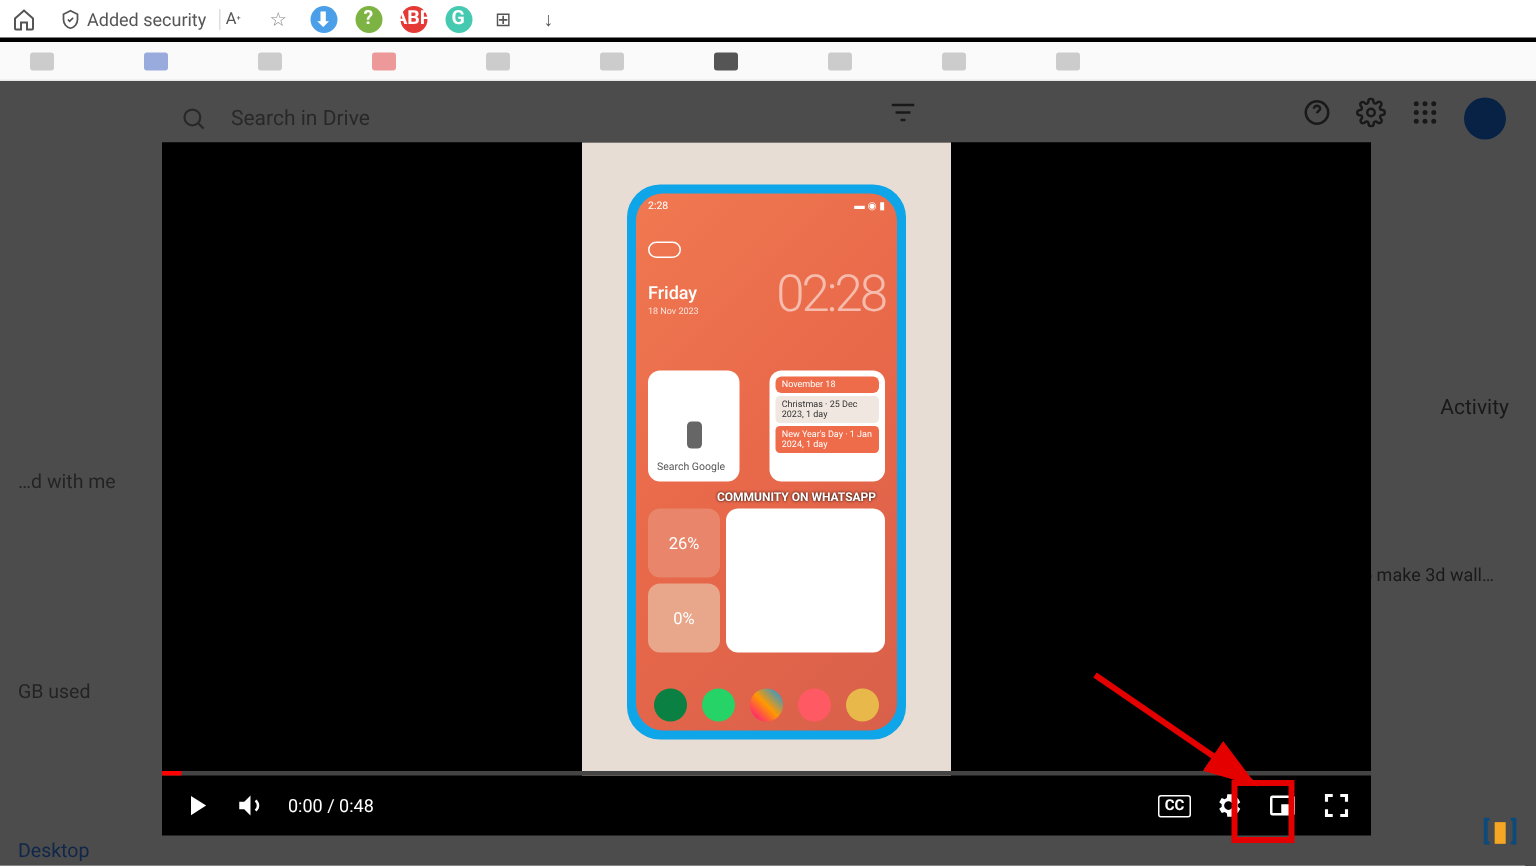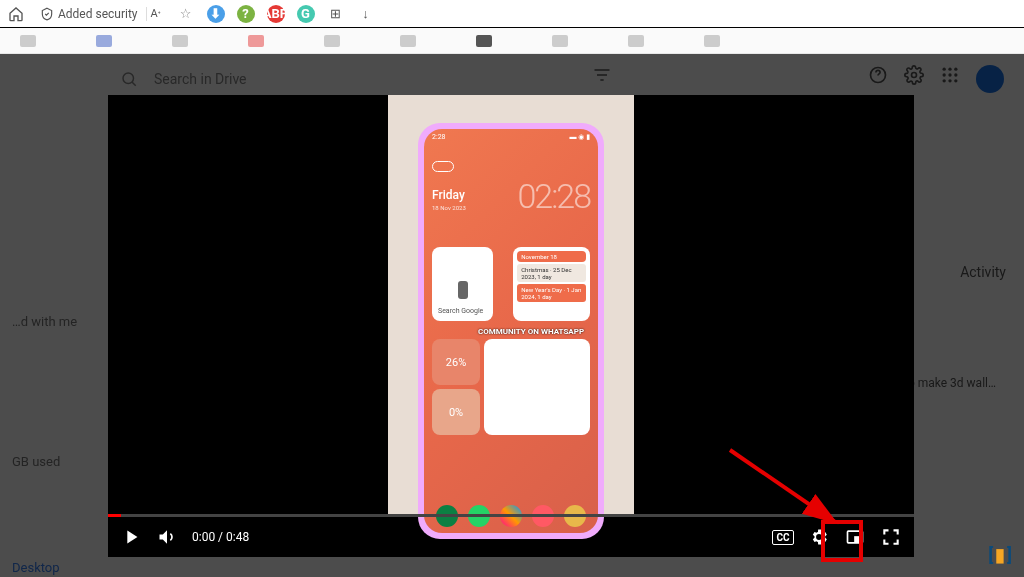--- a/index.html
+++ b/index.html
@@ -1,19 +1,19 @@
 <!DOCTYPE html>
 <html><head>
   <meta charset="utf-8">
   <style>
     * { margin: 0; padding: 0; box-sizing: border-box; }
     body { font-family: -apple-system, BlinkMacSystemFont, "Segoe UI", Roboto, sans-serif; background:#fff; width:1024px; height:577px; overflow:hidden; position:relative; }
     
     
-    .browser-bar { height:28px; background:#fff; border-bottom:1px solid #000000; display:flex; align-items:center; padding:0 8px; font-size:12px; color:#444; }
+    .browser-bar { height:28px; background:#fff; border-bottom:3px solid #000000; display:flex; align-items:center; padding:0 8px; font-size:12px; color:#444; }
     .browser-bar .home { width:16px; height:16px; margin-right:8px; }
     .browser-bar .sec { display:flex; align-items:center; gap:4px; padding:0 8px; border-right:1px solid #ddd; color:#555; }
     .browser-bar .url { padding:0 8px; color:#333; flex:1; }
     .browser-bar .right-icons { display:flex; gap:12px; align-items:center; }
     .browser-bar .right-icons span { width:18px; height:18px; display:flex; align-items:center; justify-content:center; font-size:13px; }
     .circ { border-radius:50%; color:#fff; font-size:10px; font-weight:bold; width:18px; height:18px; display:flex; align-items:center; justify-content:center; }
     .circ.blue{background:#4a9fe8;} .circ.green{background:#7cb342;} .circ.red{background:#e53935;} .circ.teal{background:#45c9b0;}
     
     
     .bookmarks { height:26px; background:#fafafa; display:flex; gap:60px; padding:4px 20px; align-items:center; border-bottom:1px solid #e8e8e8;}
@@ -31,21 +31,21 @@
     .drive-side-text { position:absolute; left:12px; top:260px; color:#777; font-size:13px; }
     .drive-side-text2 { position:absolute; left:12px; top:400px; color:#777; font-size:13px; }
     .drive-side-text3 { position:absolute; left:12px; bottom:2px; color:#3b82f6; font-size:13px; }
     .activity-label{ position:absolute; right:18px; top:210px; color:#555; font-size:14px; }
     .drive-file-label{ position:absolute; right:28px; top:322px; color:#555; font-size:12px; white-space:nowrap;}
     
     
     .player { position:absolute; left:108px; top:95px; width:806px; height:462px; background:#000; }
     .video-area { position:absolute; left:0; top:0; right:0; bottom:40px; display:flex; justify-content:center; align-items:flex-start; background:#000; }
     .phone-frame { margin-top:0; width:246px; height:422px; background:#e8ddd4; display:flex; justify-content:center; padding-top:28px; position:relative; }
-    .phone { width:186px; height:416px; background:#f0abfc; border-radius:22px; padding:6px; position:relative; }
+    .phone { width:186px; height:370px; background:#0ea5e9; border-radius:22px; padding:6px; position:relative; }
     .screen { width:100%; height:100%; background:linear-gradient(135deg,#f07850 0%,#e8684a 50%,#d8604a 100%); border-radius:18px; position:relative; overflow:hidden; }
     .status-bar { position:absolute; top:4px; left:8px; right:8px; display:flex; justify-content:space-between; font-size:7px; color:#fff; }
     .clock-widget { position:absolute; top:32px; left:8px; right:8px; color:#fff; }
     .clock-widget .bat { border:1px solid #fff; border-radius:6px; width:22px; height:11px; margin-bottom:4px; }
     .clock-widget .time { font-size:34px; font-weight:300; letter-spacing:-2px; text-align:right; opacity:0.55;}
     .clock-widget .day { font-size:12px; font-weight:500; position:absolute; bottom:14px; left:0;}
     .clock-widget .date { font-size:6px; opacity:0.8; position:absolute; bottom:5px; left:0;}
     .widget-row1 { position:absolute; top:118px; left:8px; right:8px; height:74px; display:flex; gap:20px; }
     .w-search { flex:1; background:#fff; border-radius:8px; padding:6px; display:flex; flex-direction:column; justify-content:flex-end; font-size:7px; color:#555; }
     .w-search .pin{ width:10px;height:18px;background:#666;border-radius:3px;margin:0 auto 8px;}

